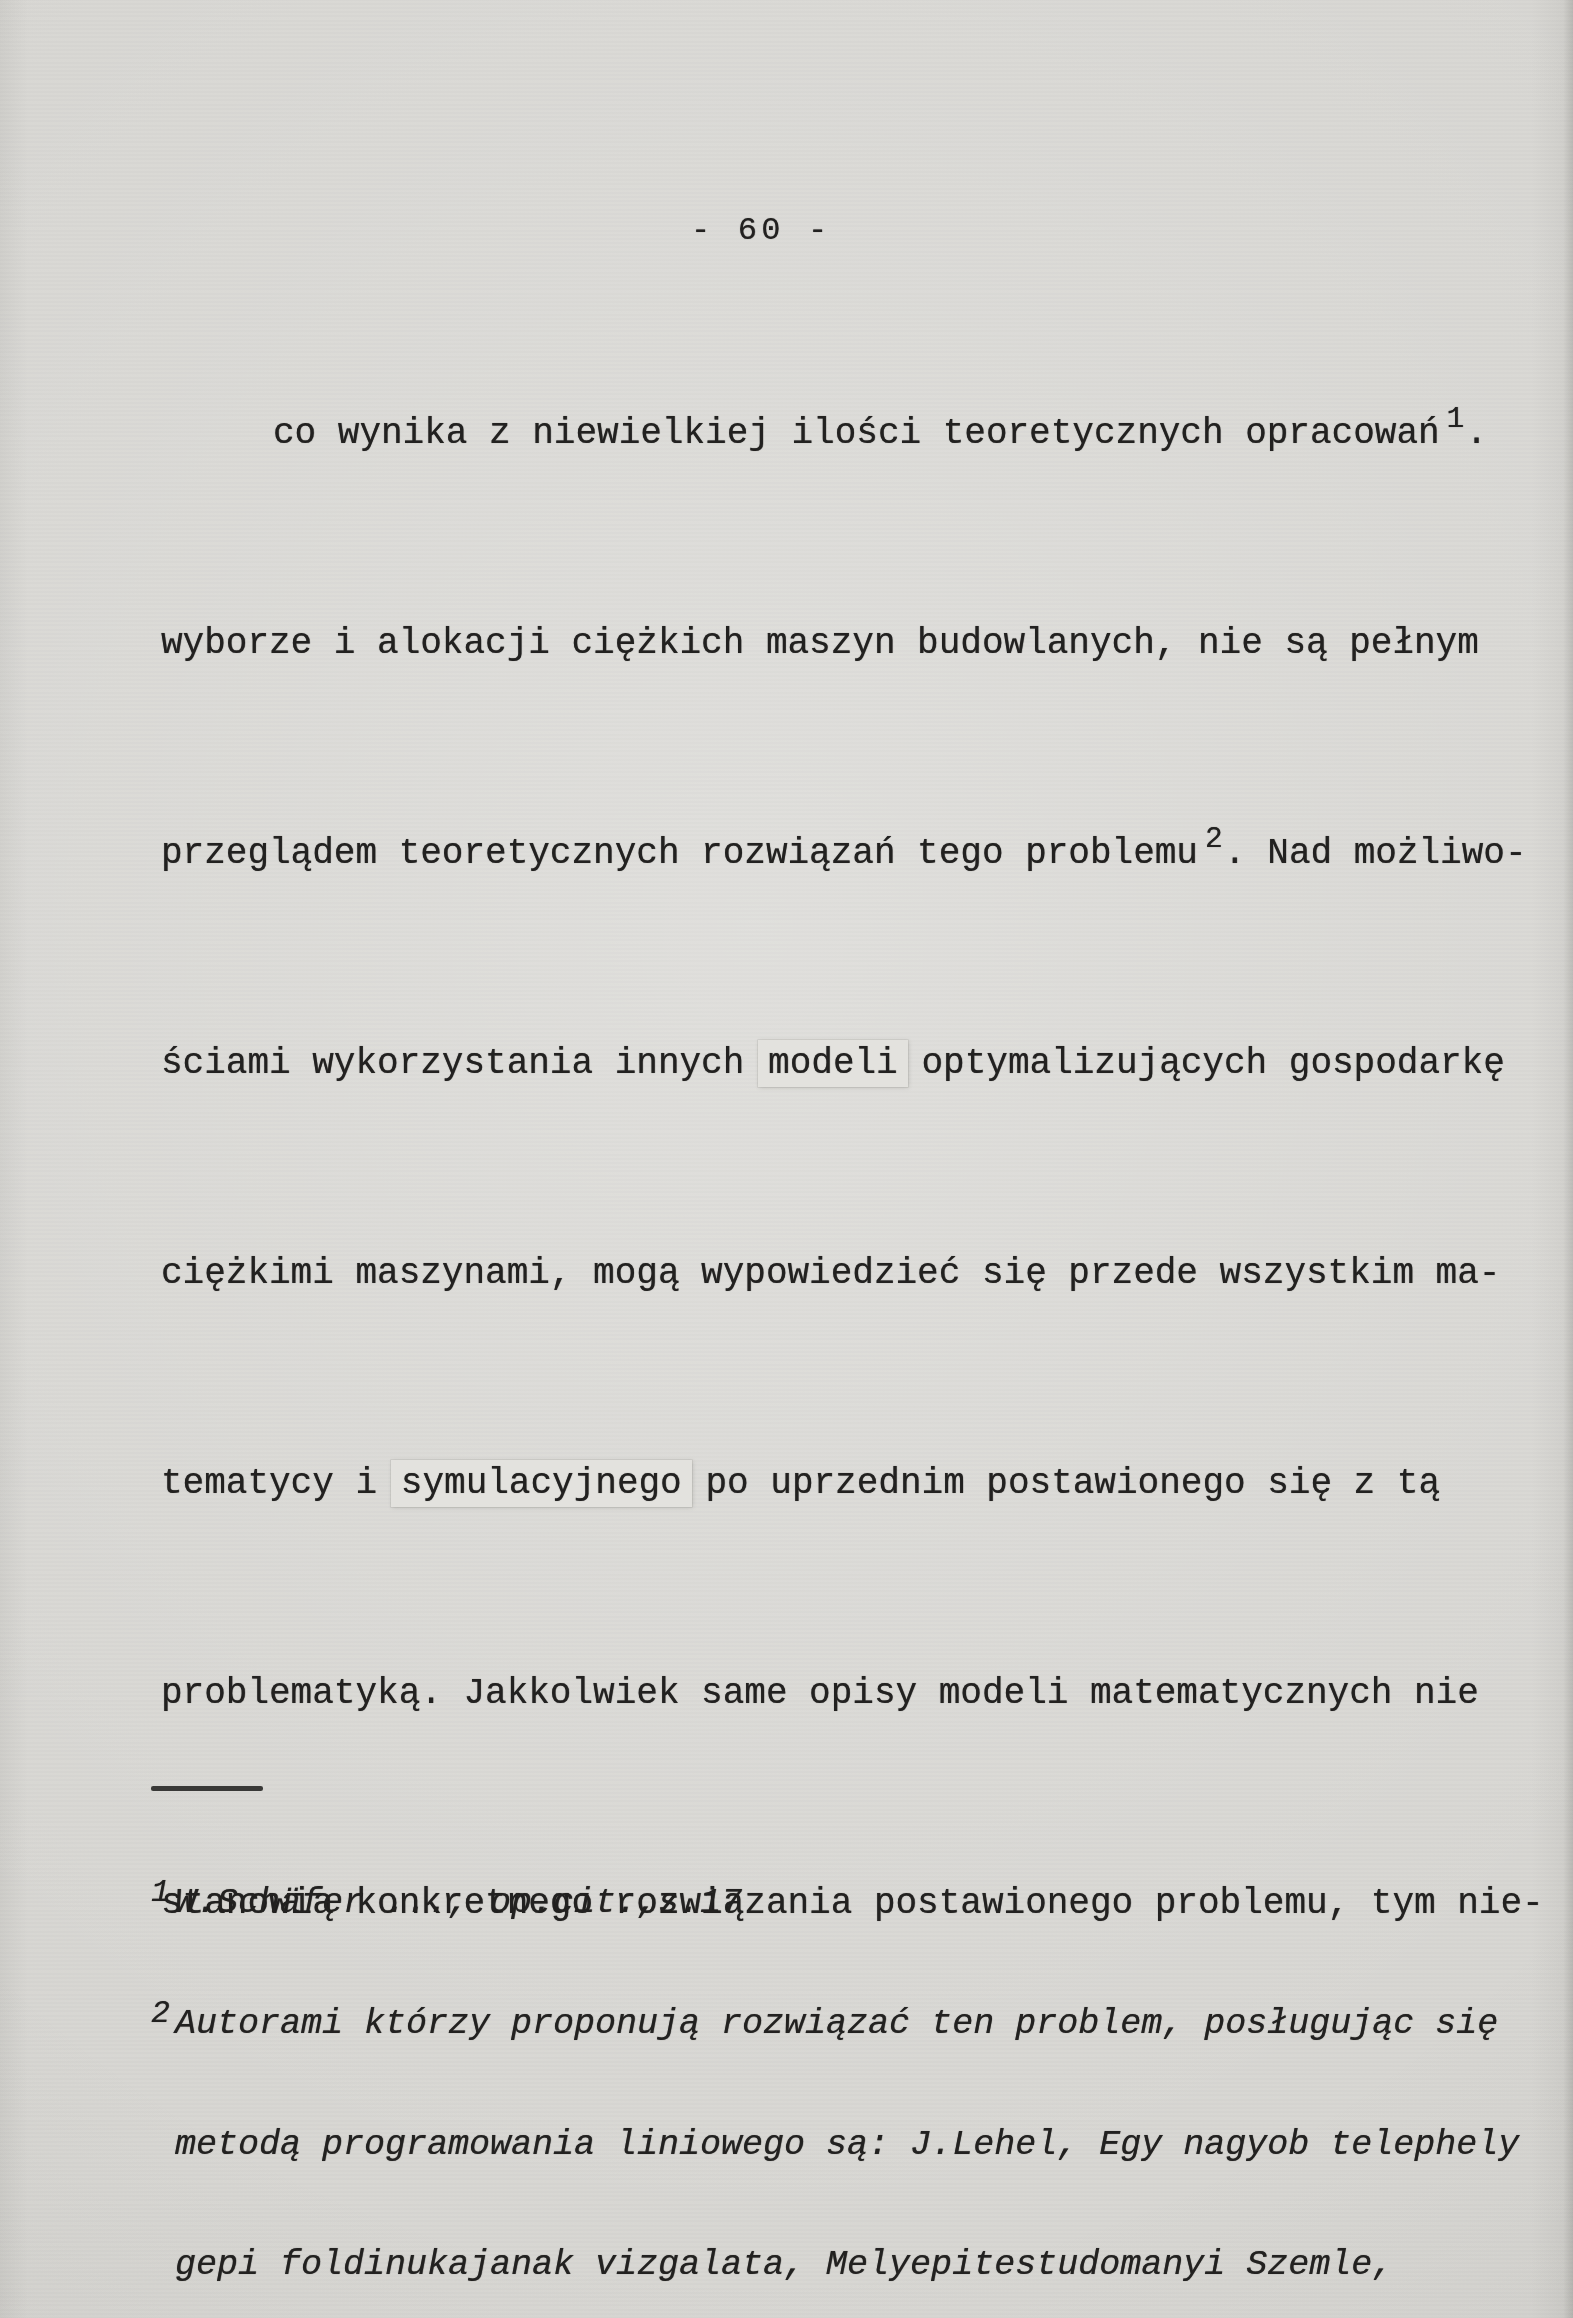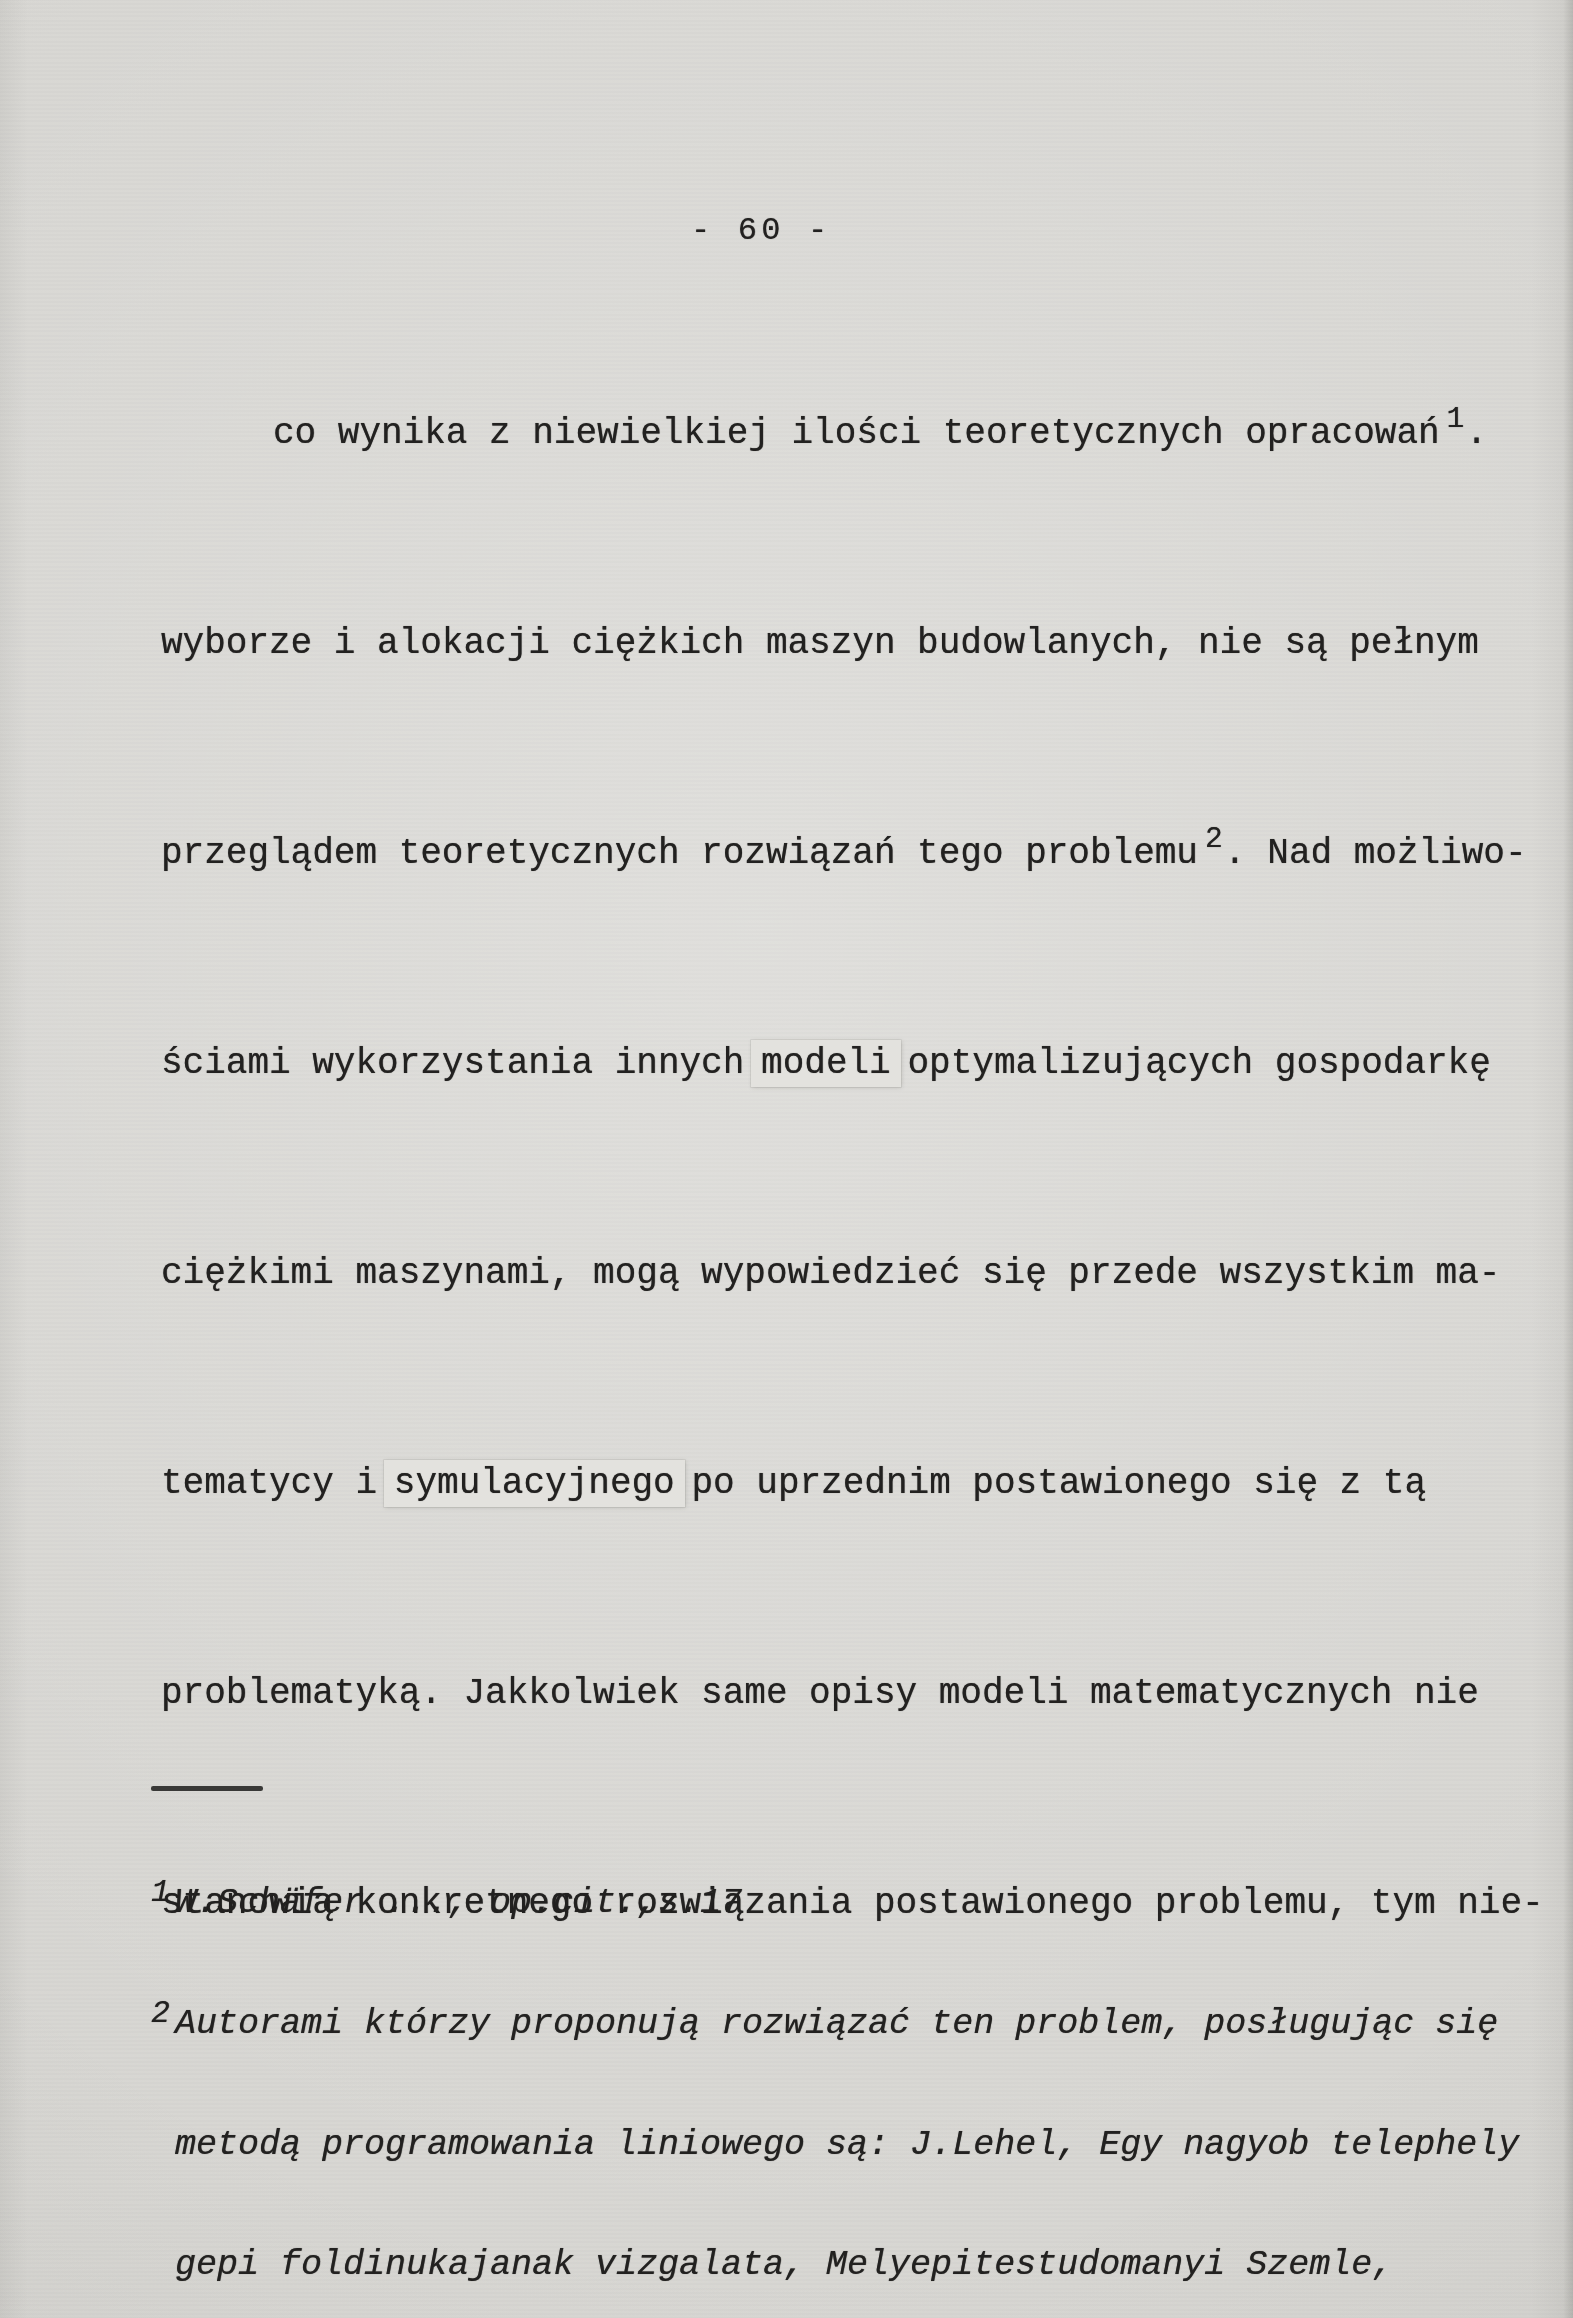--- a/index.html
+++ b/index.html
@@ -29,21 +29,21 @@
   .bline{ height:70px; }
   .ind1{ padding-left:70px; }
   .ind2{ padding-left:112px;font-family:Liberation Mono, monospace; }
   sup.tsup{
     font-size:0.82em; vertical-align:baseline;
     position:relative; top:-0.55em; margin:0 1.4px 0 7px;
   }
   .patch{
     display:inline-block; line-height:normal;
     background:#e3e2de;
-    padding:2.8px 9.8px; margin:0 7px;
+    padding:2.8px 9.8px; margin:0 14px;
     box-shadow:0 0 0 0.7px rgba(120,120,112,0.18), 0.7px 1.4px 4.2px rgba(90,90,82,0.28);
     text-align:center;
   }
   .fn-rule{
     position:absolute; top:1786px; left:151px;
     width:112px; height:4.9px; background:#393937; border-radius:2.1px;
   }
   .footnotes{
     position:absolute; top:1803px; left:151px; width:1416px;
     font-size:35px; line-height:40px; white-space:pre;

